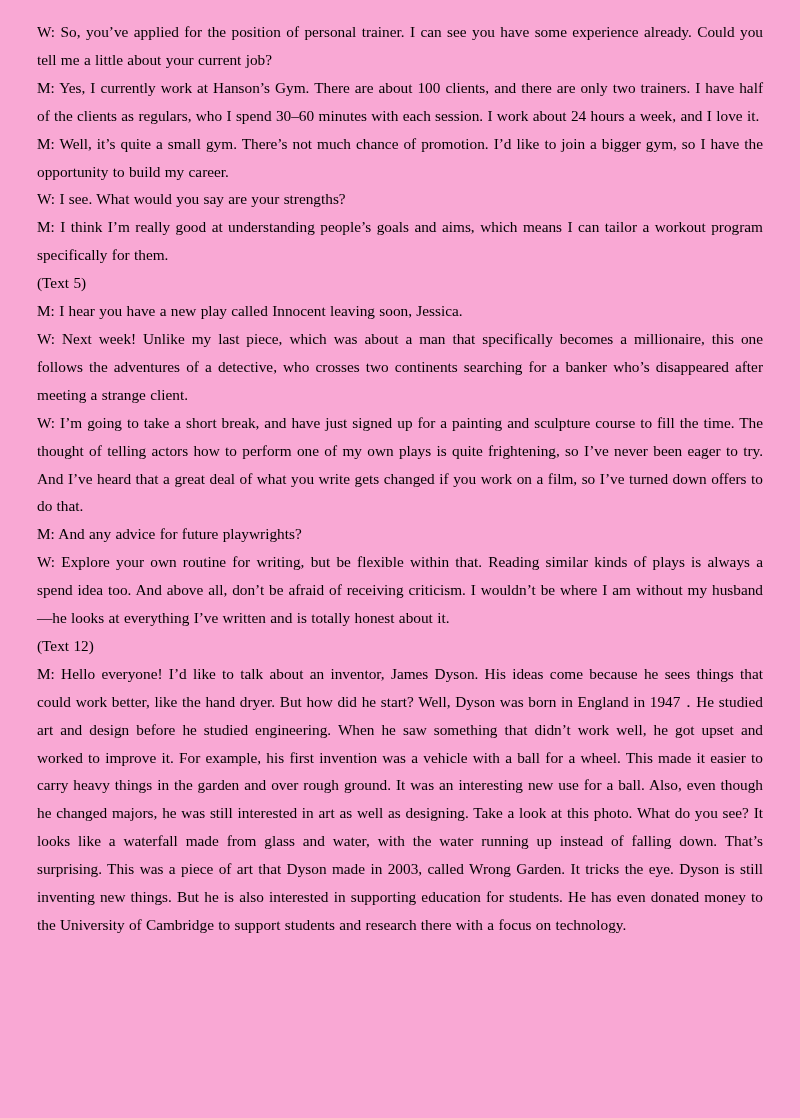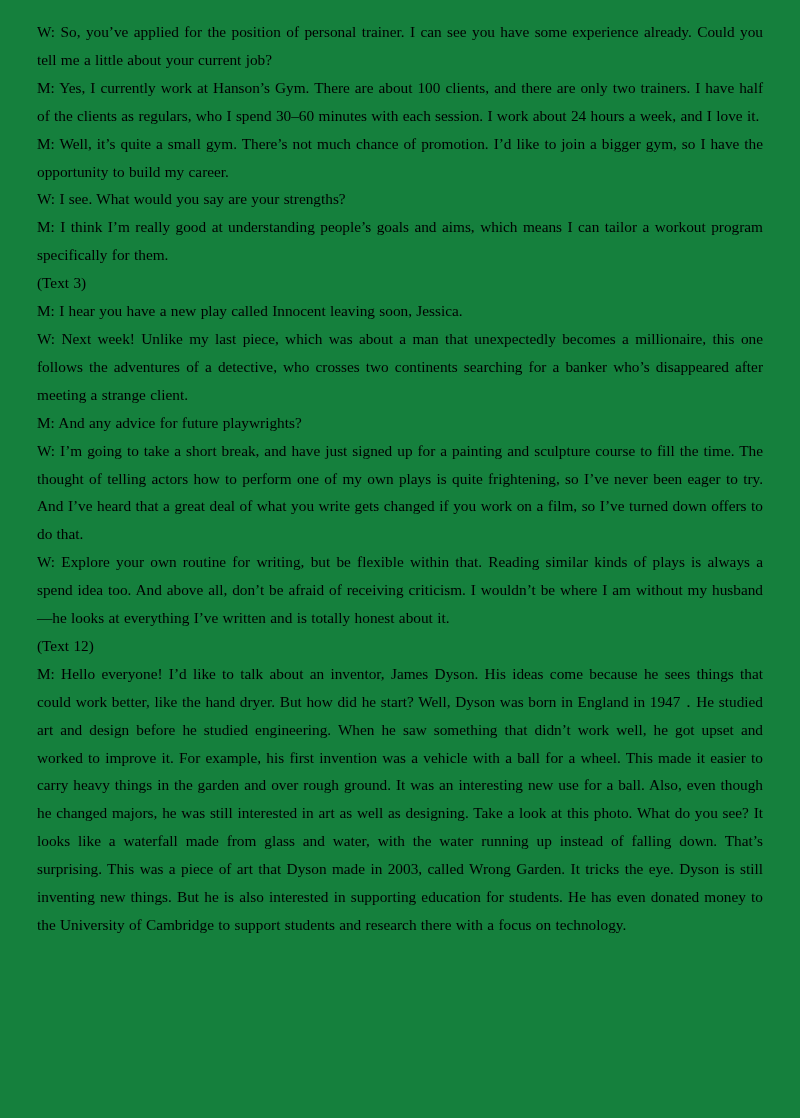--- a/index.html
+++ b/index.html
@@ -4,21 +4,21 @@
 <style>
   html, body {
     margin: 0;
     padding: 0;
     background: #ffffff;
   }
   .page {
     position: relative;
     width: 800px;
     height: 1118px;
-    background: #15803d;
+    background: #f9a8d4;
     box-sizing: border-box;
     padding: 18px 37px 0 37px;
     overflow: hidden;
   }
   .transcript p {
     margin: 0;
     padding: 0;
     font-family: "Liberation Serif", "DejaVu Serif", serif;
     font-size: 15.3px;
     line-height: 27.9px;
@@ -31,22 +31,22 @@
 </head>
 <body>
 
 <div class="page">
   <div class="transcript">
       <p>W: So, you’ve applied for the position of personal trainer. I can see you have some experience already. Could you tell me a little about your current job?</p>
       <p>M: Yes, I currently work at Hanson’s Gym. There are about 100 clients, and there are only two trainers. I have half of the clients as regulars, who I spend 30–60 minutes with each session. I work about 24 hours a week, and I love it.</p>
       <p>M: Well, it’s quite a small gym. There’s not much chance of promotion. I’d like to join a bigger gym, so I have the opportunity to build my career.</p>
       <p>W: I see. What would you say are your strengths?</p>
       <p>M: I think I’m really good at understanding people’s goals and aims, which means I can tailor a workout program specifically for them.</p>
-      <p>(Text 3)</p>
+      <p>(Text 5)</p>
       <p>M: I hear you have a new play called Innocent leaving soon, Jessica.</p>
-      <p>W: Next week! Unlike my last piece, which was about a man that unexpectedly becomes a millionaire, this one follows the adventures of a detective, who crosses two continents searching for a banker who’s disappeared after meeting a strange client.</p>
+      <p>W: Next week! Unlike my last piece, which was about a man that specifically becomes a millionaire, this one follows the adventures of a detective, who crosses two continents searching for a banker who’s disappeared after meeting a strange client.</p>
+      <p>W: I’m going to take a short break, and have just signed up for a painting and sculpture course to fill the time. The thought of telling actors how to perform one of my own plays is quite frightening, so I’ve never been eager to try. And I’ve heard that a great deal of what you write gets changed if you work on a film, so I’ve turned down offers to do that.</p>
       <p>M: And any advice for future playwrights?</p>
-      <p>W: I’m going to take a short break, and have just signed up for a painting and sculpture course to fill the time. The thought of telling actors how to perform one of my own plays is quite frightening, so I’ve never been eager to try. And I’ve heard that a great deal of what you write gets changed if you work on a film, so I’ve turned down offers to do that.</p>
       <p>W: Explore your own routine for writing, but be flexible within that. Reading similar kinds of plays is always a spend idea too. And above all, don’t be afraid of receiving criticism. I wouldn’t be where I am without my husband—he looks at everything I’ve written and is totally honest about it.</p>
       <p>(Text 12)</p>
       <p>M: Hello everyone! I’d like to talk about an inventor, James Dyson. His ideas come because he sees things that could work better, like the hand dryer. But how did he start? Well, Dyson was born in England in 1947．He studied art and design before he studied engineering. When he saw something that didn’t work well, he got upset and worked to improve it. For example, his first invention was a vehicle with a ball for a wheel. This made it easier to carry heavy things in the garden and over rough ground. It was an interesting new use for a ball. Also, even though he changed majors, he was still interested in art as well as designing. Take a look at this photo. What do you see? It looks like a waterfall made from glass and water, with the water running up instead of falling down. That’s surprising. This was a piece of art that Dyson made in 2003, called Wrong Garden. It tricks the eye. Dyson is still inventing new things. But he is also interested in supporting education for students. He has even donated money to the University of Cambridge to support students and research there with a focus on technology.</p>
     </div>
 </div>
 
 </body></html>

